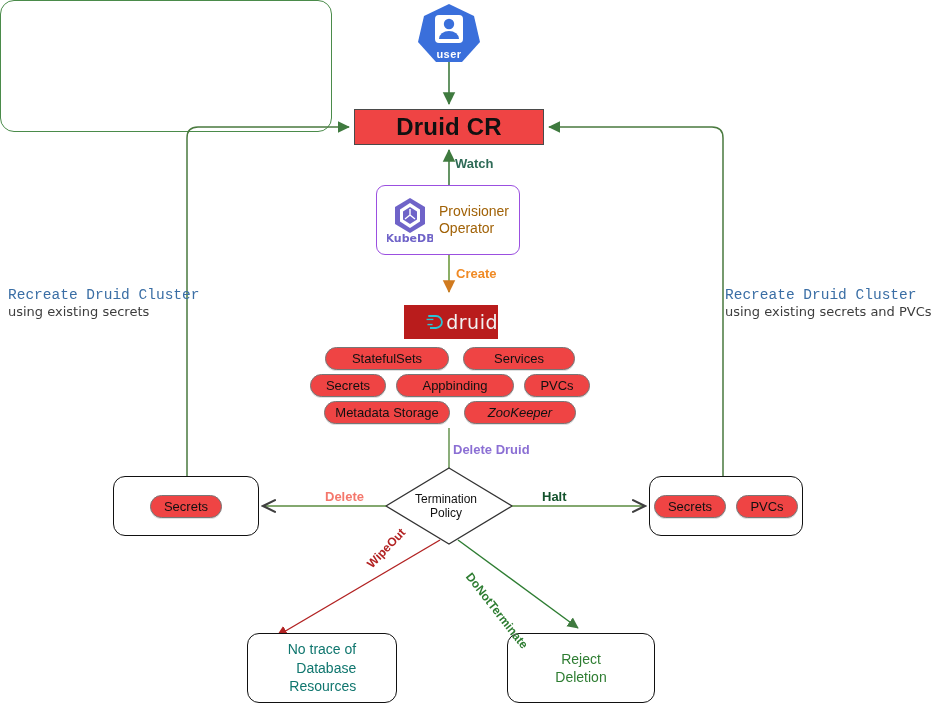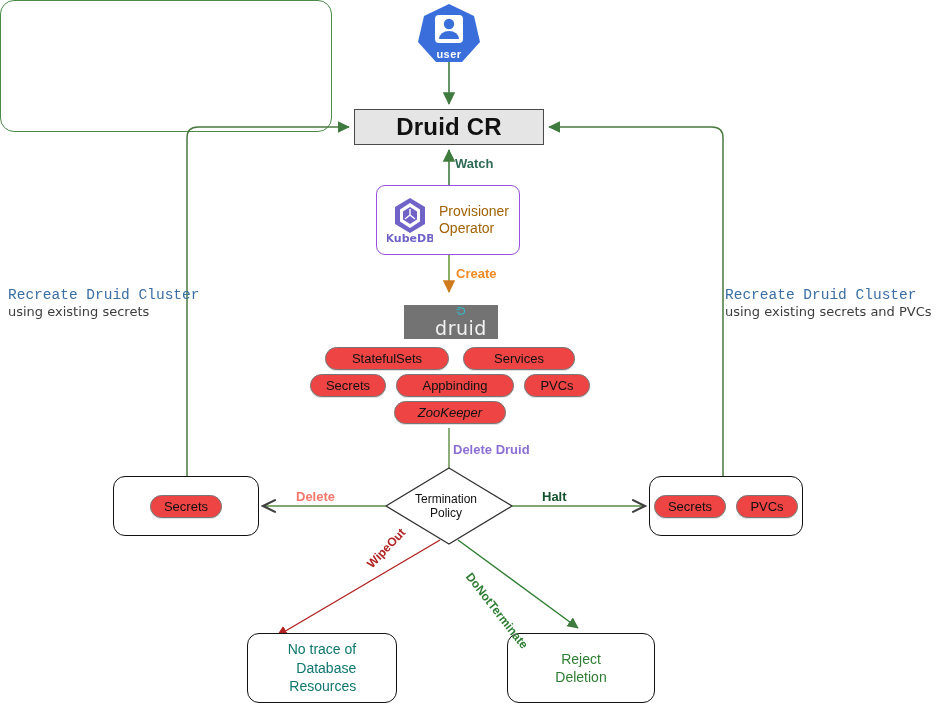--- a/index.html
+++ b/index.html
@@ -6,41 +6,41 @@
   body{width:946px;height:707px;position:relative;overflow:hidden;
        font-family:"Liberation Sans","DejaVu Sans",sans-serif;}
   .stage{position:absolute;left:0;top:0;width:768px;height:707px;}
   svg.wires{position:absolute;left:0;top:0;width:946px;height:707px;pointer-events:none;}
 
   
   .node{position:absolute;box-sizing:border-box;display:flex;
         align-items:center;justify-content:center;text-align:center;}
 
   
-  .cr-box{left:354px;top:109px;width:190px;height:36px;background:#e5e5e5;
+  .cr-box{left:354px;top:109px;width:190px;height:36px;background:#ef4444;
           border:1.6px solid #4a4a4a;font-size:24px;font-weight:bold;color:#111;
           letter-spacing:.2px;}
 
   
   .user-wrap{left:414px;top:2px;width:70px;height:66px;}
   .user-label{position:absolute;left:414px;top:48px;width:70px;text-align:center;
               font-size:11px;color:#ffffff;font-weight:bold;letter-spacing:.5px;}
 
   
   .op-box{left:376px;top:185px;width:144px;height:70px;border:1.6px solid #9b4fe0;
           border-radius:9px;background:#fff;}
   .op-inner{display:flex;align-items:center;gap:6px;padding:0 6px;}
   .op-text{font-size:14px;color:#a16207;line-height:1.18;text-align:left;}
 
   
   .cluster-box{left:285px;top:298px;width:330px;height:130px;border:1.6px solid #4a8b4a;
                border-radius:14px;background:#fff;display:block;}
   .druid-logo{position:absolute;left:404px;top:305px;width:94px;height:34px;
-              background:#737373;display:flex;align-items:center;justify-content:flex-start;
-              padding-left:20px;box-sizing:border-box;flex-direction:column;}
+              background:#b91c1c;display:flex;align-items:center;justify-content:flex-start;
+              padding-left:20px;box-sizing:border-box;}
   .druid-word{color:#f2f2f2;font-size:19px;letter-spacing:.5px;font-family:"DejaVu Sans",sans-serif;}
 
   .pillrow{position:absolute;left:285px;width:330px;display:flex;justify-content:center;
            gap:14px;align-items:center;}
   .pill{border:1px solid #777;border-radius:12px;background:#ef4444;
         font-size:13px;color:#111;padding:3px 0;text-align:center;
         box-shadow:0 1px 0 rgba(0,0,0,.12);}
 
   
   .diamond-lbl{position:absolute;left:396px;top:492px;width:100px;text-align:center;
@@ -56,21 +56,21 @@
   .bot-box{border:1.6px solid #111;border-radius:12px;background:#fff;
            font-size:14px;line-height:1.32;}
   .wipe-box{left:247px;top:633px;width:150px;height:70px;color:#0f766e;text-align:right;}
   .reject-box{left:507px;top:633px;width:148px;height:70px;color:#2e7d32;}
 
   
   .elabel{position:absolute;font-size:13px;font-weight:bold;white-space:nowrap;}
   .lbl-watch{left:455px;top:156px;color:#2f6b57;}
   .lbl-create{left:456px;top:266px;color:#f08a24;}
   .lbl-deldruid{left:453px;top:442px;color:#8b6fd4;text-align:center;}
-  .lbl-delete{left:296px;top:489px;color:#f4776c;}
+  .lbl-delete{left:325px;top:489px;color:#f4776c;}
   .lbl-halt{left:542px;top:489px;color:#14532d;}
   .rot{position:absolute;font-size:12px;font-weight:bold;white-space:nowrap;
        transform-origin:left top;}
   .lbl-wipeout{left:364px;top:561px;color:#b22222;transform:rotate(-46deg);}
   .lbl-donot{left:474px;top:570px;color:#2e7d32;transform:rotate(52deg);}
 
   
   .side-note{position:absolute;width:215px;font-family:"DejaVu Sans",sans-serif;}
   .side-note .t1{font-size:14.5px;color:#3a6ea5;line-height:1.25;font-family:Liberation Mono, monospace;}
   .side-note .t2{font-size:13px;color:#3d3d3d;line-height:1.25;}
@@ -165,20 +165,21 @@
   <div class="pillrow" style="top:347px;">
     <div class="pill" style="width:122px;">StatefulSets</div>
     <div class="pill" style="width:110px;">Services</div>
   </div>
   <div class="pillrow" style="top:374px;gap:10px;">
     <div class="pill" style="width:74px;">Secrets</div>
     <div class="pill" style="width:116px;">Appbinding</div>
     <div class="pill" style="width:64px;">PVCs</div>
   </div>
   <div class="pillrow" style="top:401px;">
+    <div class="pill" style="width:124px;">Metadata Storage</div>
     <div class="pill" style="width:110px;font-style:italic;">ZooKeeper</div>
   </div>
 
   <div class="diamond-lbl">
     <div>Termination</div>
     <div>Policy</div>
   </div>
 
   <div class="node side-box left-box">
     <div class="sb-row">

